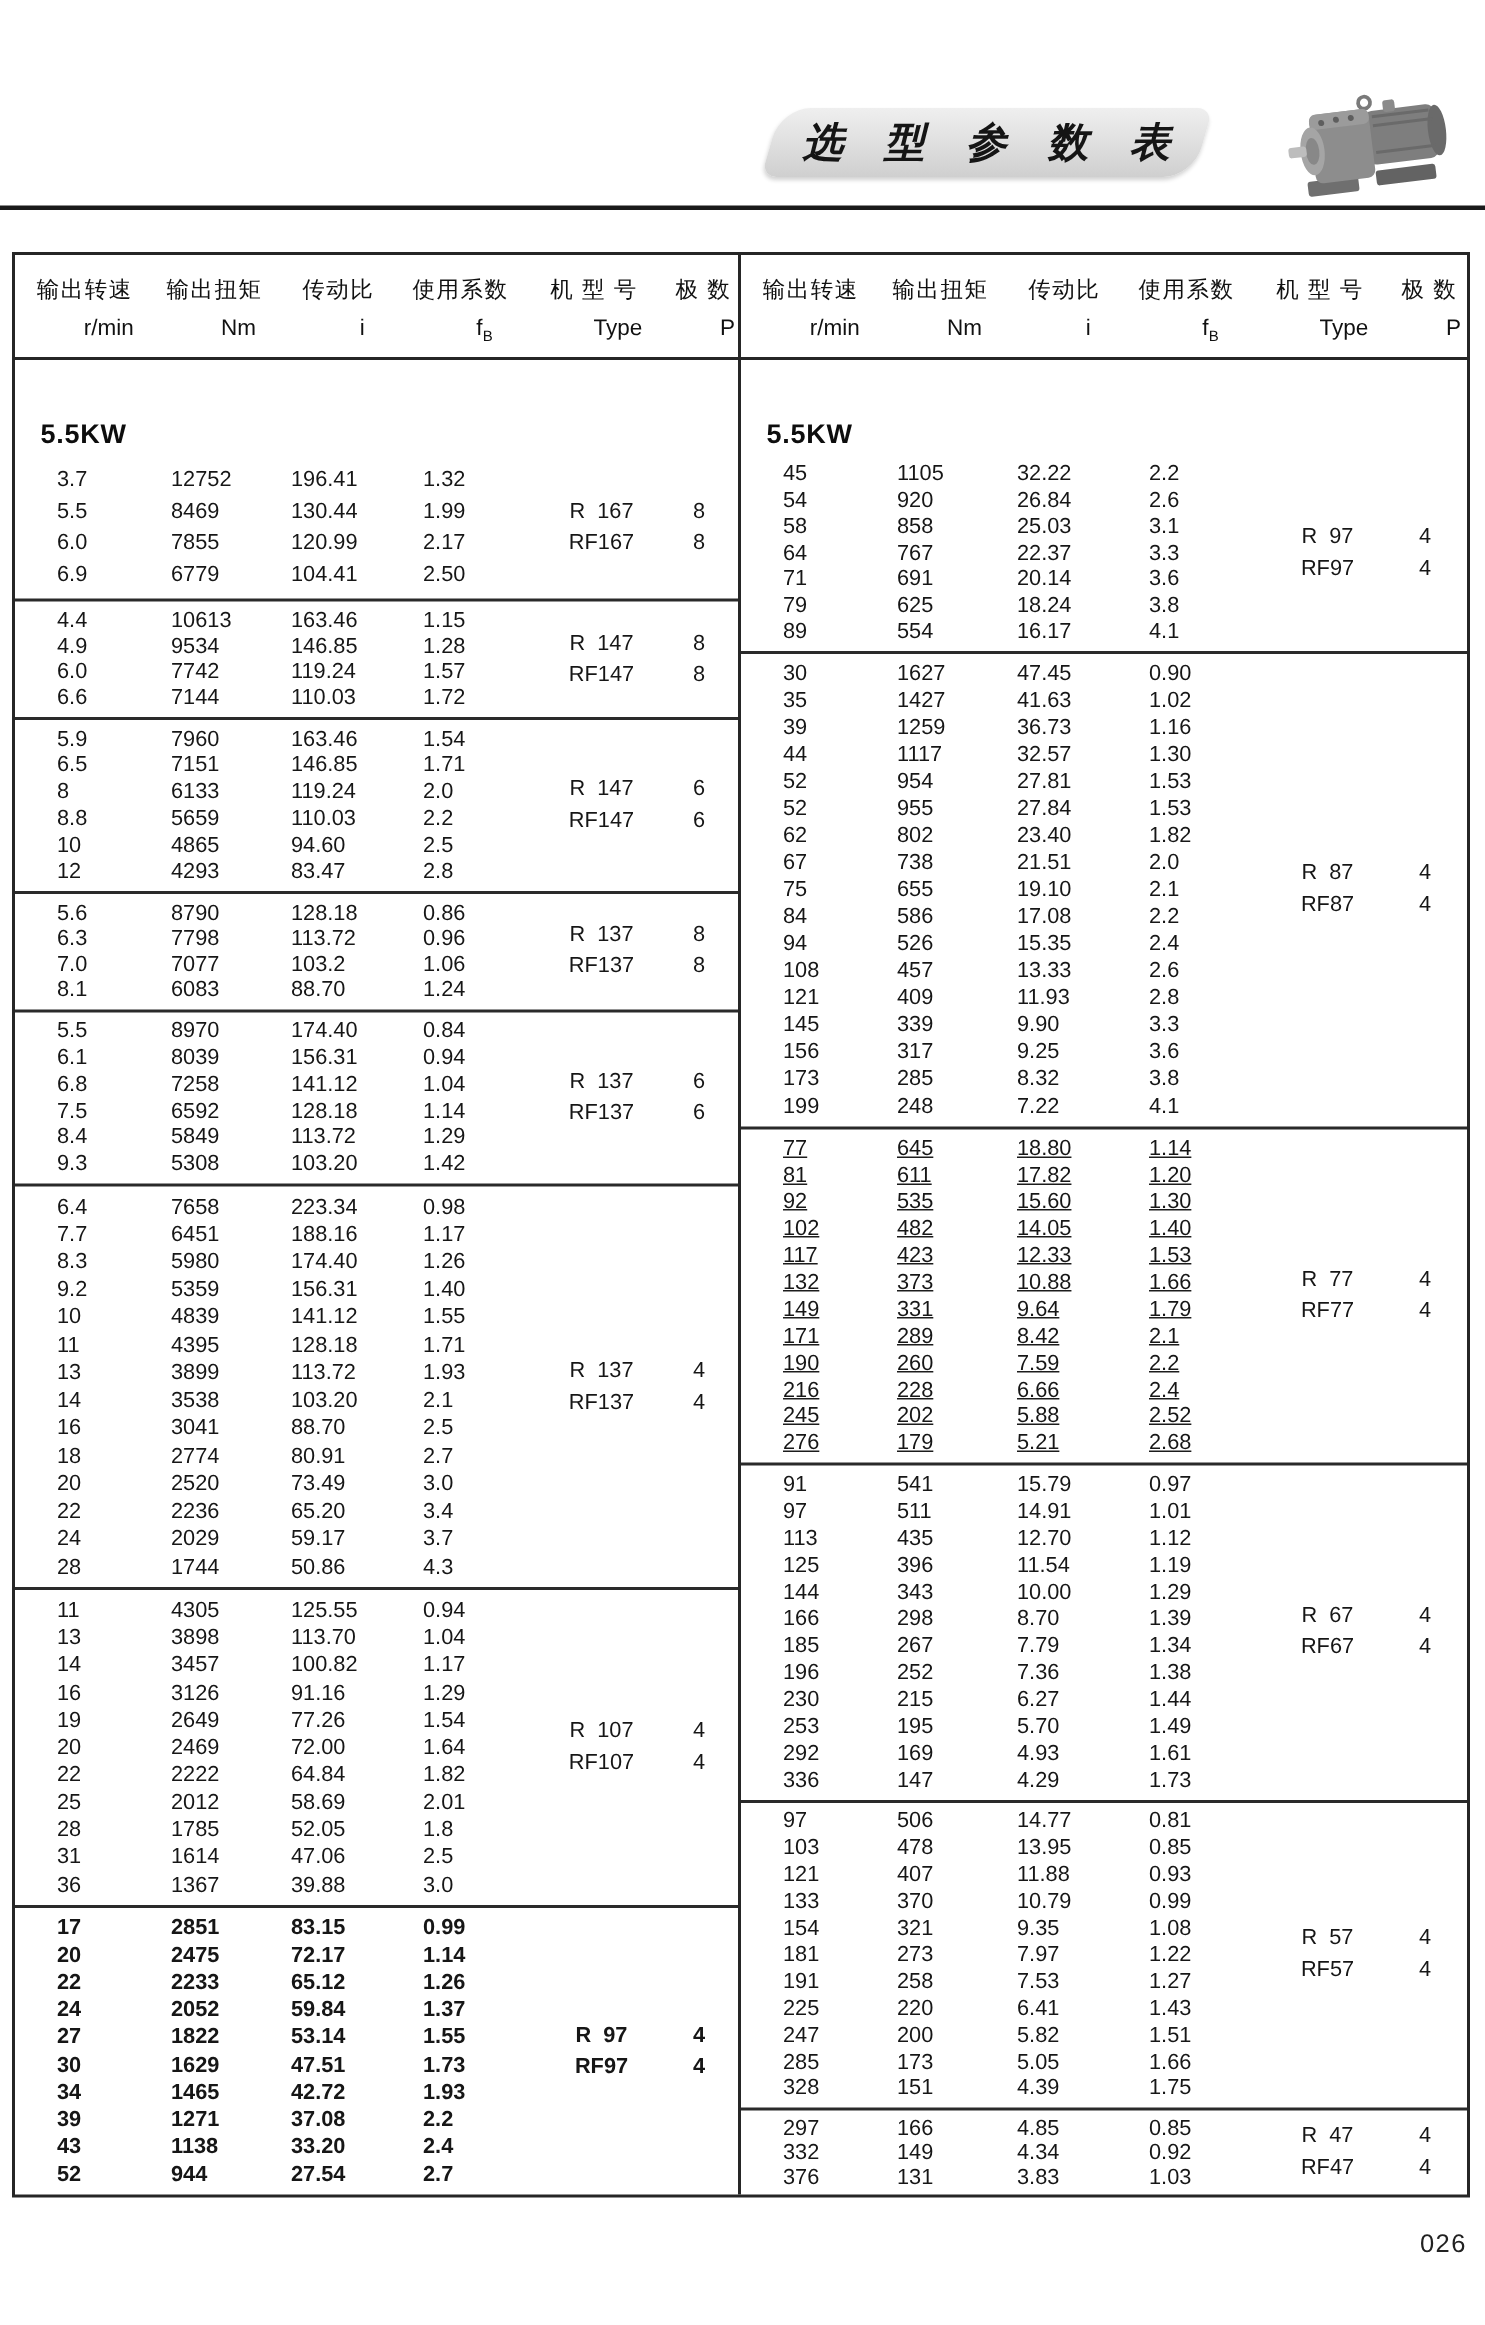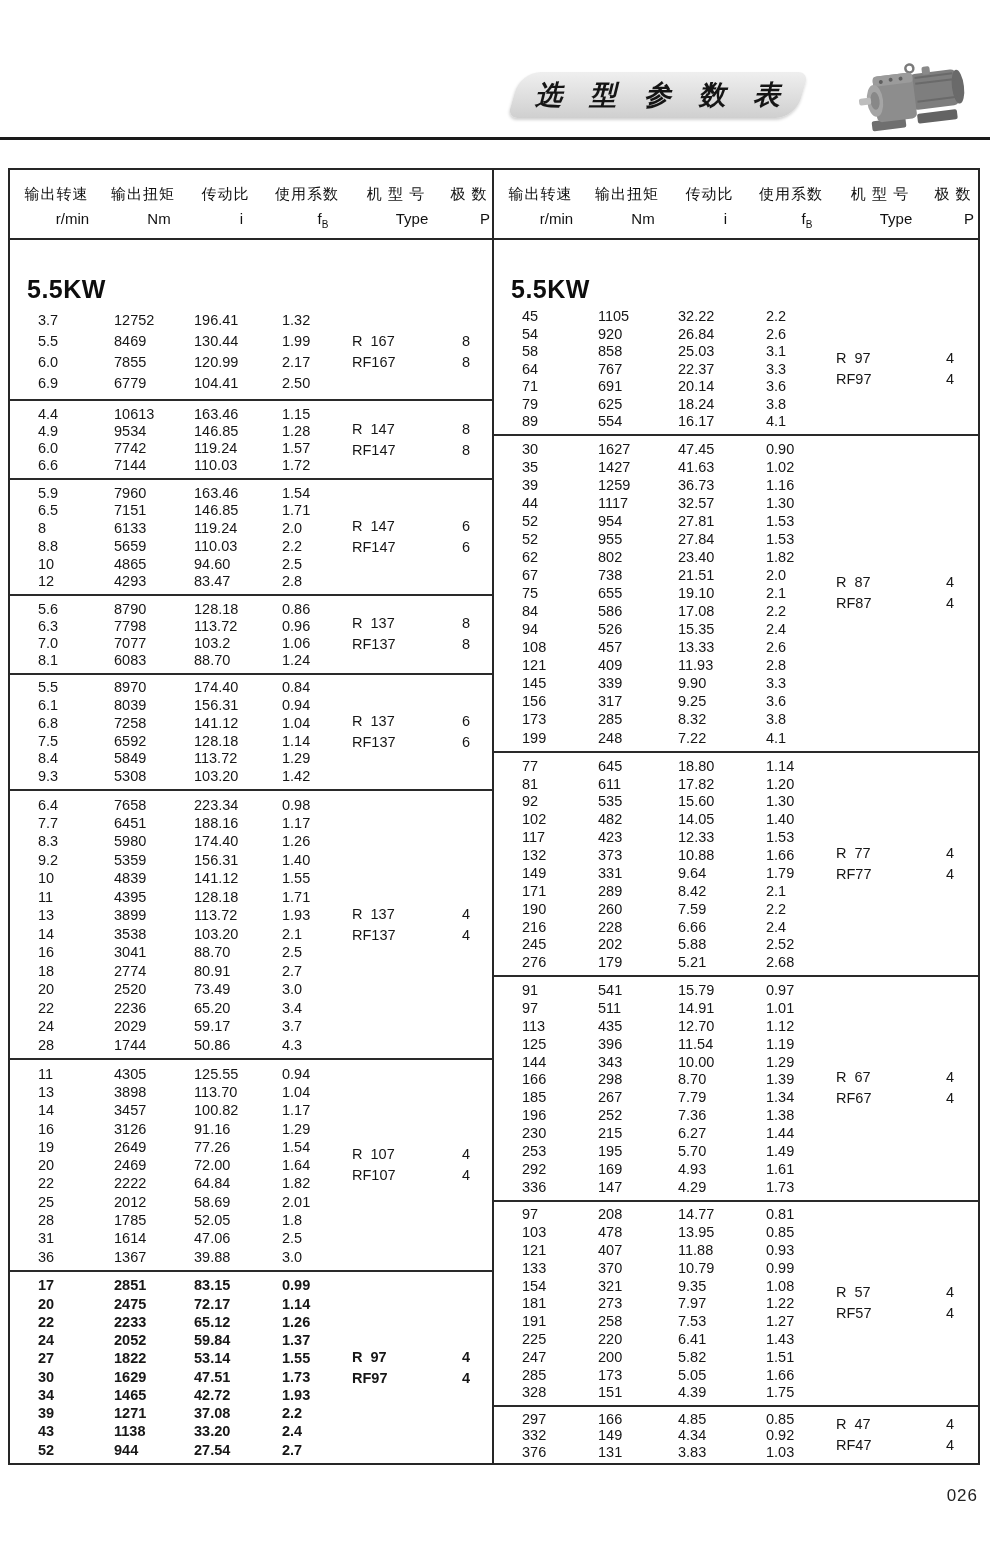--- a/index.html
+++ b/index.html
@@ -32,35 +32,35 @@
 
   .thead{height:70px;flex-shrink:0;border-bottom:2px solid #262626;box-sizing:border-box;padding-top:11px;}
   .hrow{display:grid;grid-template-columns:93px 80px 85px 78px 100px 46px;}
   .hrow span{text-align:center;}
   .hrow.cn{font-size:15px;letter-spacing:1px;color:#111;height:26px;line-height:26px;}
   .hrow.unit{font-size:15px;color:#111;height:24px;line-height:24px;margin-left:16px;}
   .hrow.unit sub{font-size:10px;}
 
   .tbody{height:1223px;display:flex;flex-direction:column;box-sizing:border-box;}
   .power-heading{flex-shrink:0;height:32px;line-height:34px;padding-left:17px;
-    font-size:25px;font-weight:bold;letter-spacing:0.5px;color:#0d0d0d;}
+    font-size:18px;font-weight:bold;letter-spacing:0.5px;color:#0d0d0d;}
   .group{position:relative;display:flex;flex-basis:0;min-height:0;}
   .group.sep{border-top:2px solid #2a2a2a;}
   .rows{flex:1;display:flex;flex-direction:column;justify-content:space-evenly;padding:3px 0;}
   .trow{display:grid;grid-template-columns:93px 80px 85px 78px;font-size:14.5px;color:#161616;}
   .trow .c0{padding-left:28px;}
   .trow .c1{padding-left:11px;}
   .trow .c2{padding-left:11px;}
   .trow .c3{padding-left:14px;}
   .typeblock{
     position:absolute;left:336px;top:50%;transform:translateY(-50%);
     width:146px;font-size:14.5px;color:#161616;
   }
   .tline{display:grid;grid-template-columns:104px 42px;line-height:21px;}
-  .tname{white-space:pre;padding-left:6px;}
+  .tname{white-space:pre;padding-left:6px;text-align:center;}
   .tpole{padding-left:12px;}
 
   .page-number{position:absolute;right:12px;top:1486px;font-size:17px;color:#222;letter-spacing:1px;}
 </style>
 </head>
 <body>
 
 <div class="title-banner">
   <span class="txt">选 型 参 数 表</span>
 </div>
@@ -773,21 +773,21 @@
             <div class="tline">
               <span class="tname">R  87</span>
               <span class="tpole">4</span>
             </div>
             <div class="tline">
               <span class="tname">RF87</span>
               <span class="tpole">4</span>
             </div>
           </div>
         </div>
-        <div class="group sep" style="flex-grow: 12;">
+        <div class="group sep" style="flex-grow: 12; text-decoration: underline;">
           <div class="rows">
             <div class="trow">
               <span class="c c0">77</span>
               <span class="c c1">645</span>
               <span class="c c2">18.80</span>
               <span class="c c3">1.14</span>
             </div>
             <div class="trow">
               <span class="c c0">81</span>
               <span class="c c1">611</span>
@@ -949,21 +949,21 @@
             <div class="tline">
               <span class="tname">RF67</span>
               <span class="tpole">4</span>
             </div>
           </div>
         </div>
         <div class="group sep" style="flex-grow: 11;">
           <div class="rows">
             <div class="trow">
               <span class="c c0">97</span>
-              <span class="c c1">208</span>
+              <span class="c c1">506</span>
               <span class="c c2">14.77</span>
               <span class="c c3">0.81</span>
             </div>
             <div class="trow">
               <span class="c c0">103</span>
               <span class="c c1">478</span>
               <span class="c c2">13.95</span>
               <span class="c c3">0.85</span>
             </div>
             <div class="trow">

